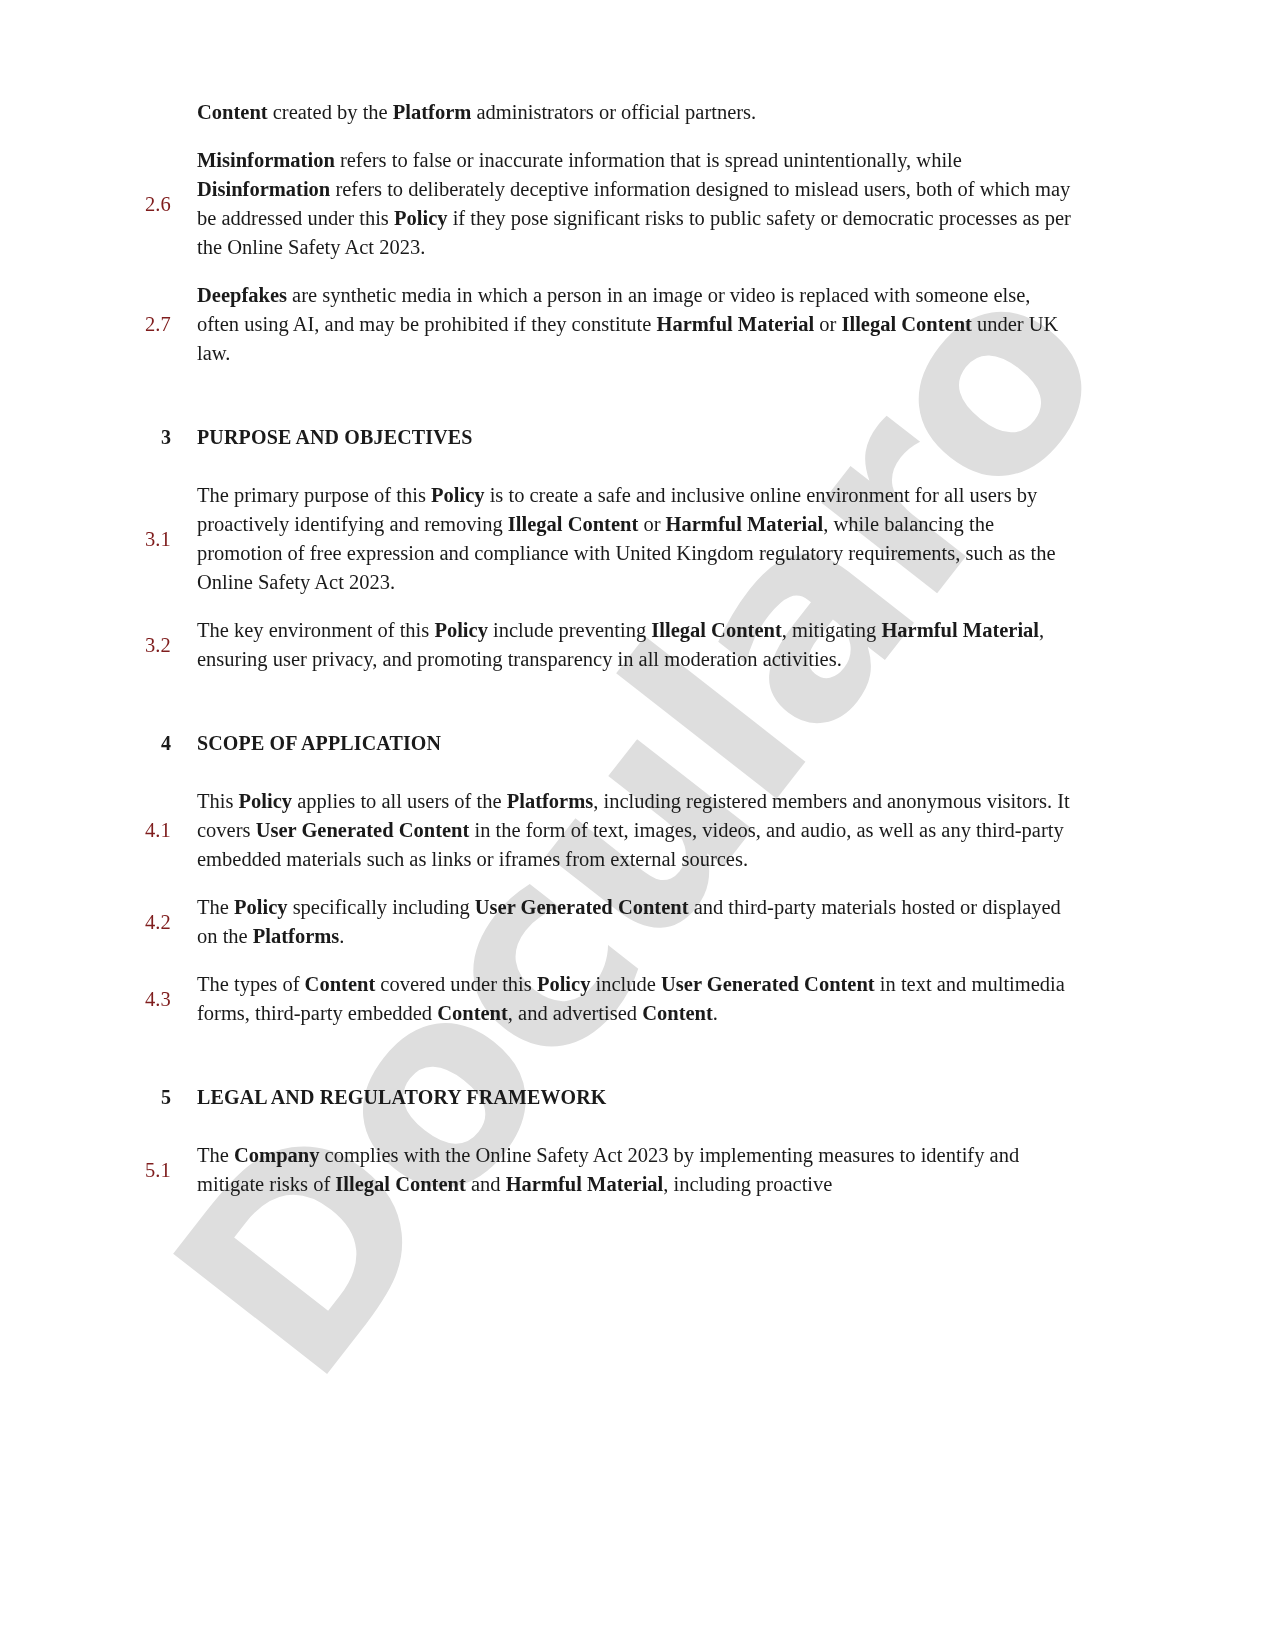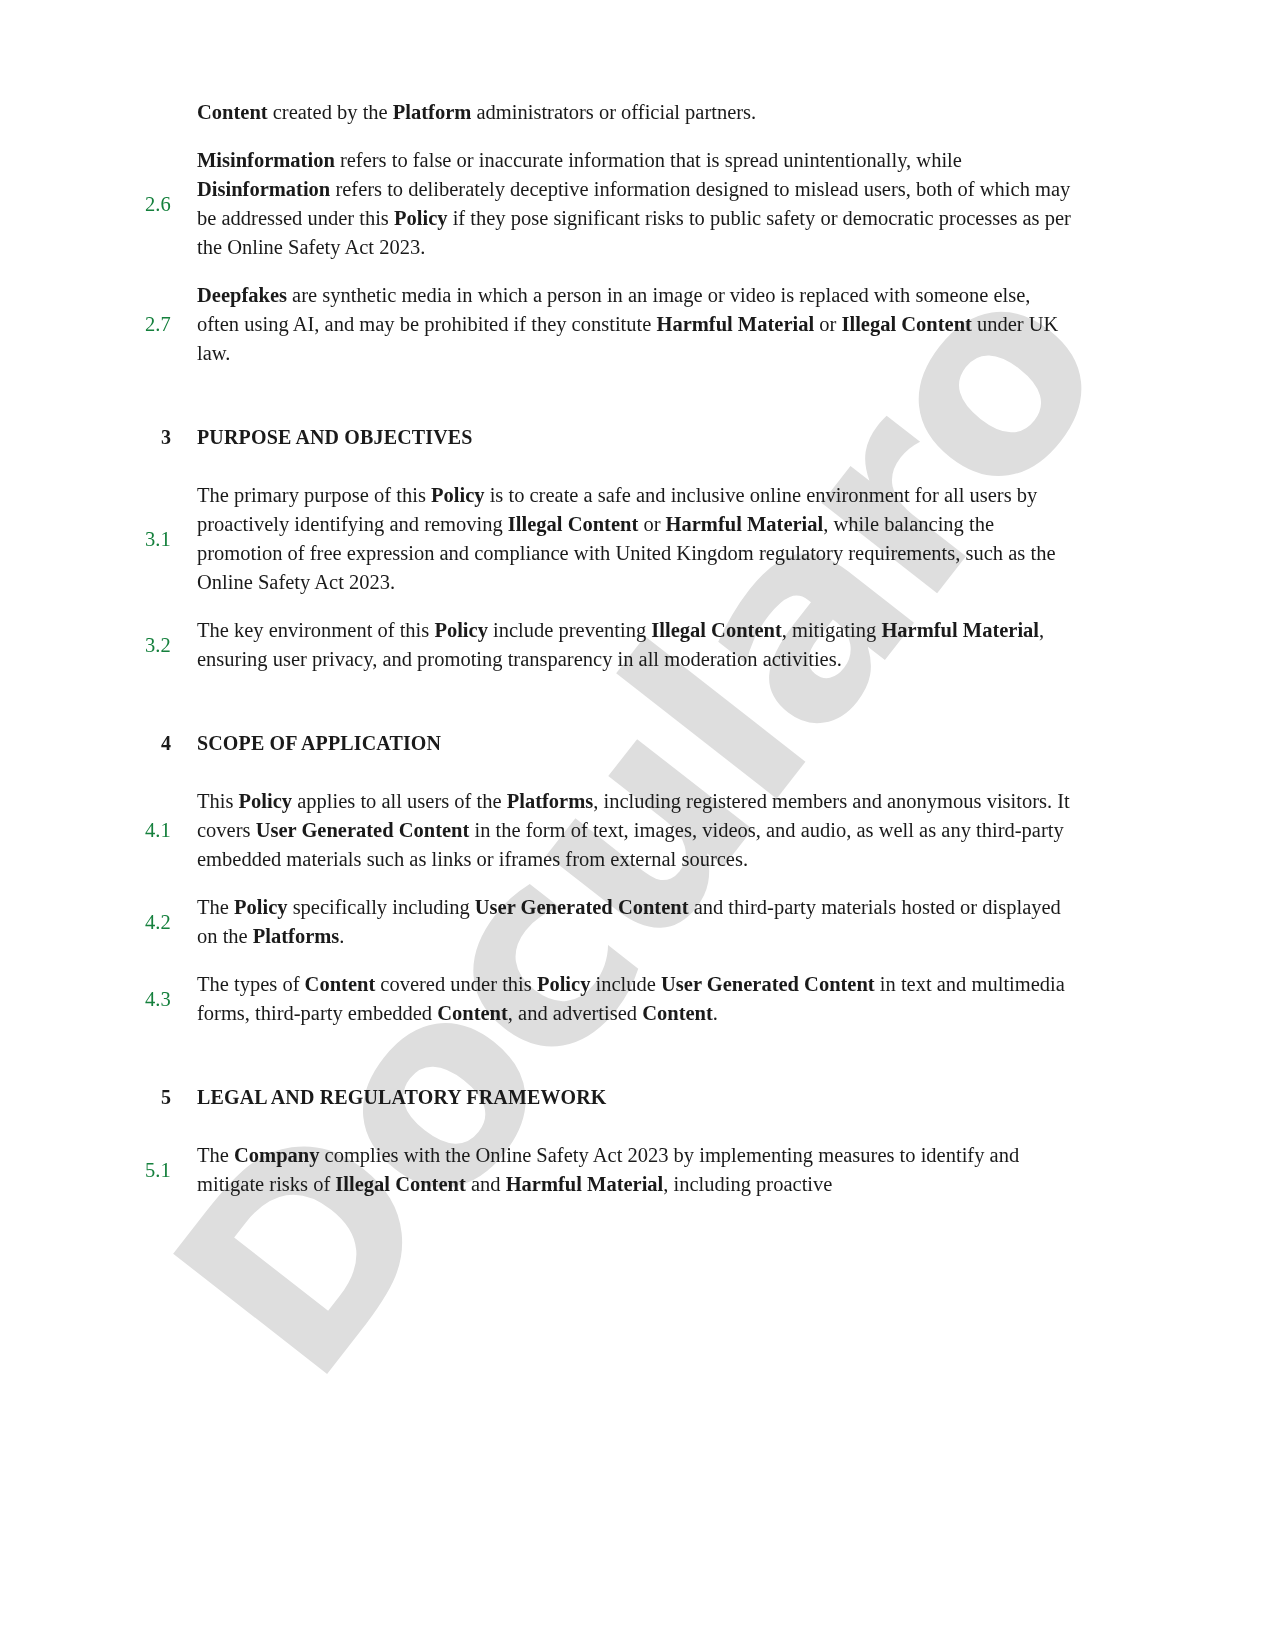--- a/index.html
+++ b/index.html
@@ -60,21 +60,21 @@
   
   .clause {
     display: flex;
     align-items: center;
     margin-bottom: 19px;
   }
   .clause .num {
     flex: 0 0 52px;
     font-size: 20.5px;
     line-height: 29px;
-    color: #15803d;
+    color: #7f1d1d;
     font-family: "Liberation Serif", "DejaVu Serif", serif;
   }
   .clause .body {
     flex: 1 1 auto;
     font-size: 20.5px;
     line-height: 29px;
     text-align: left;
   }
 
   

